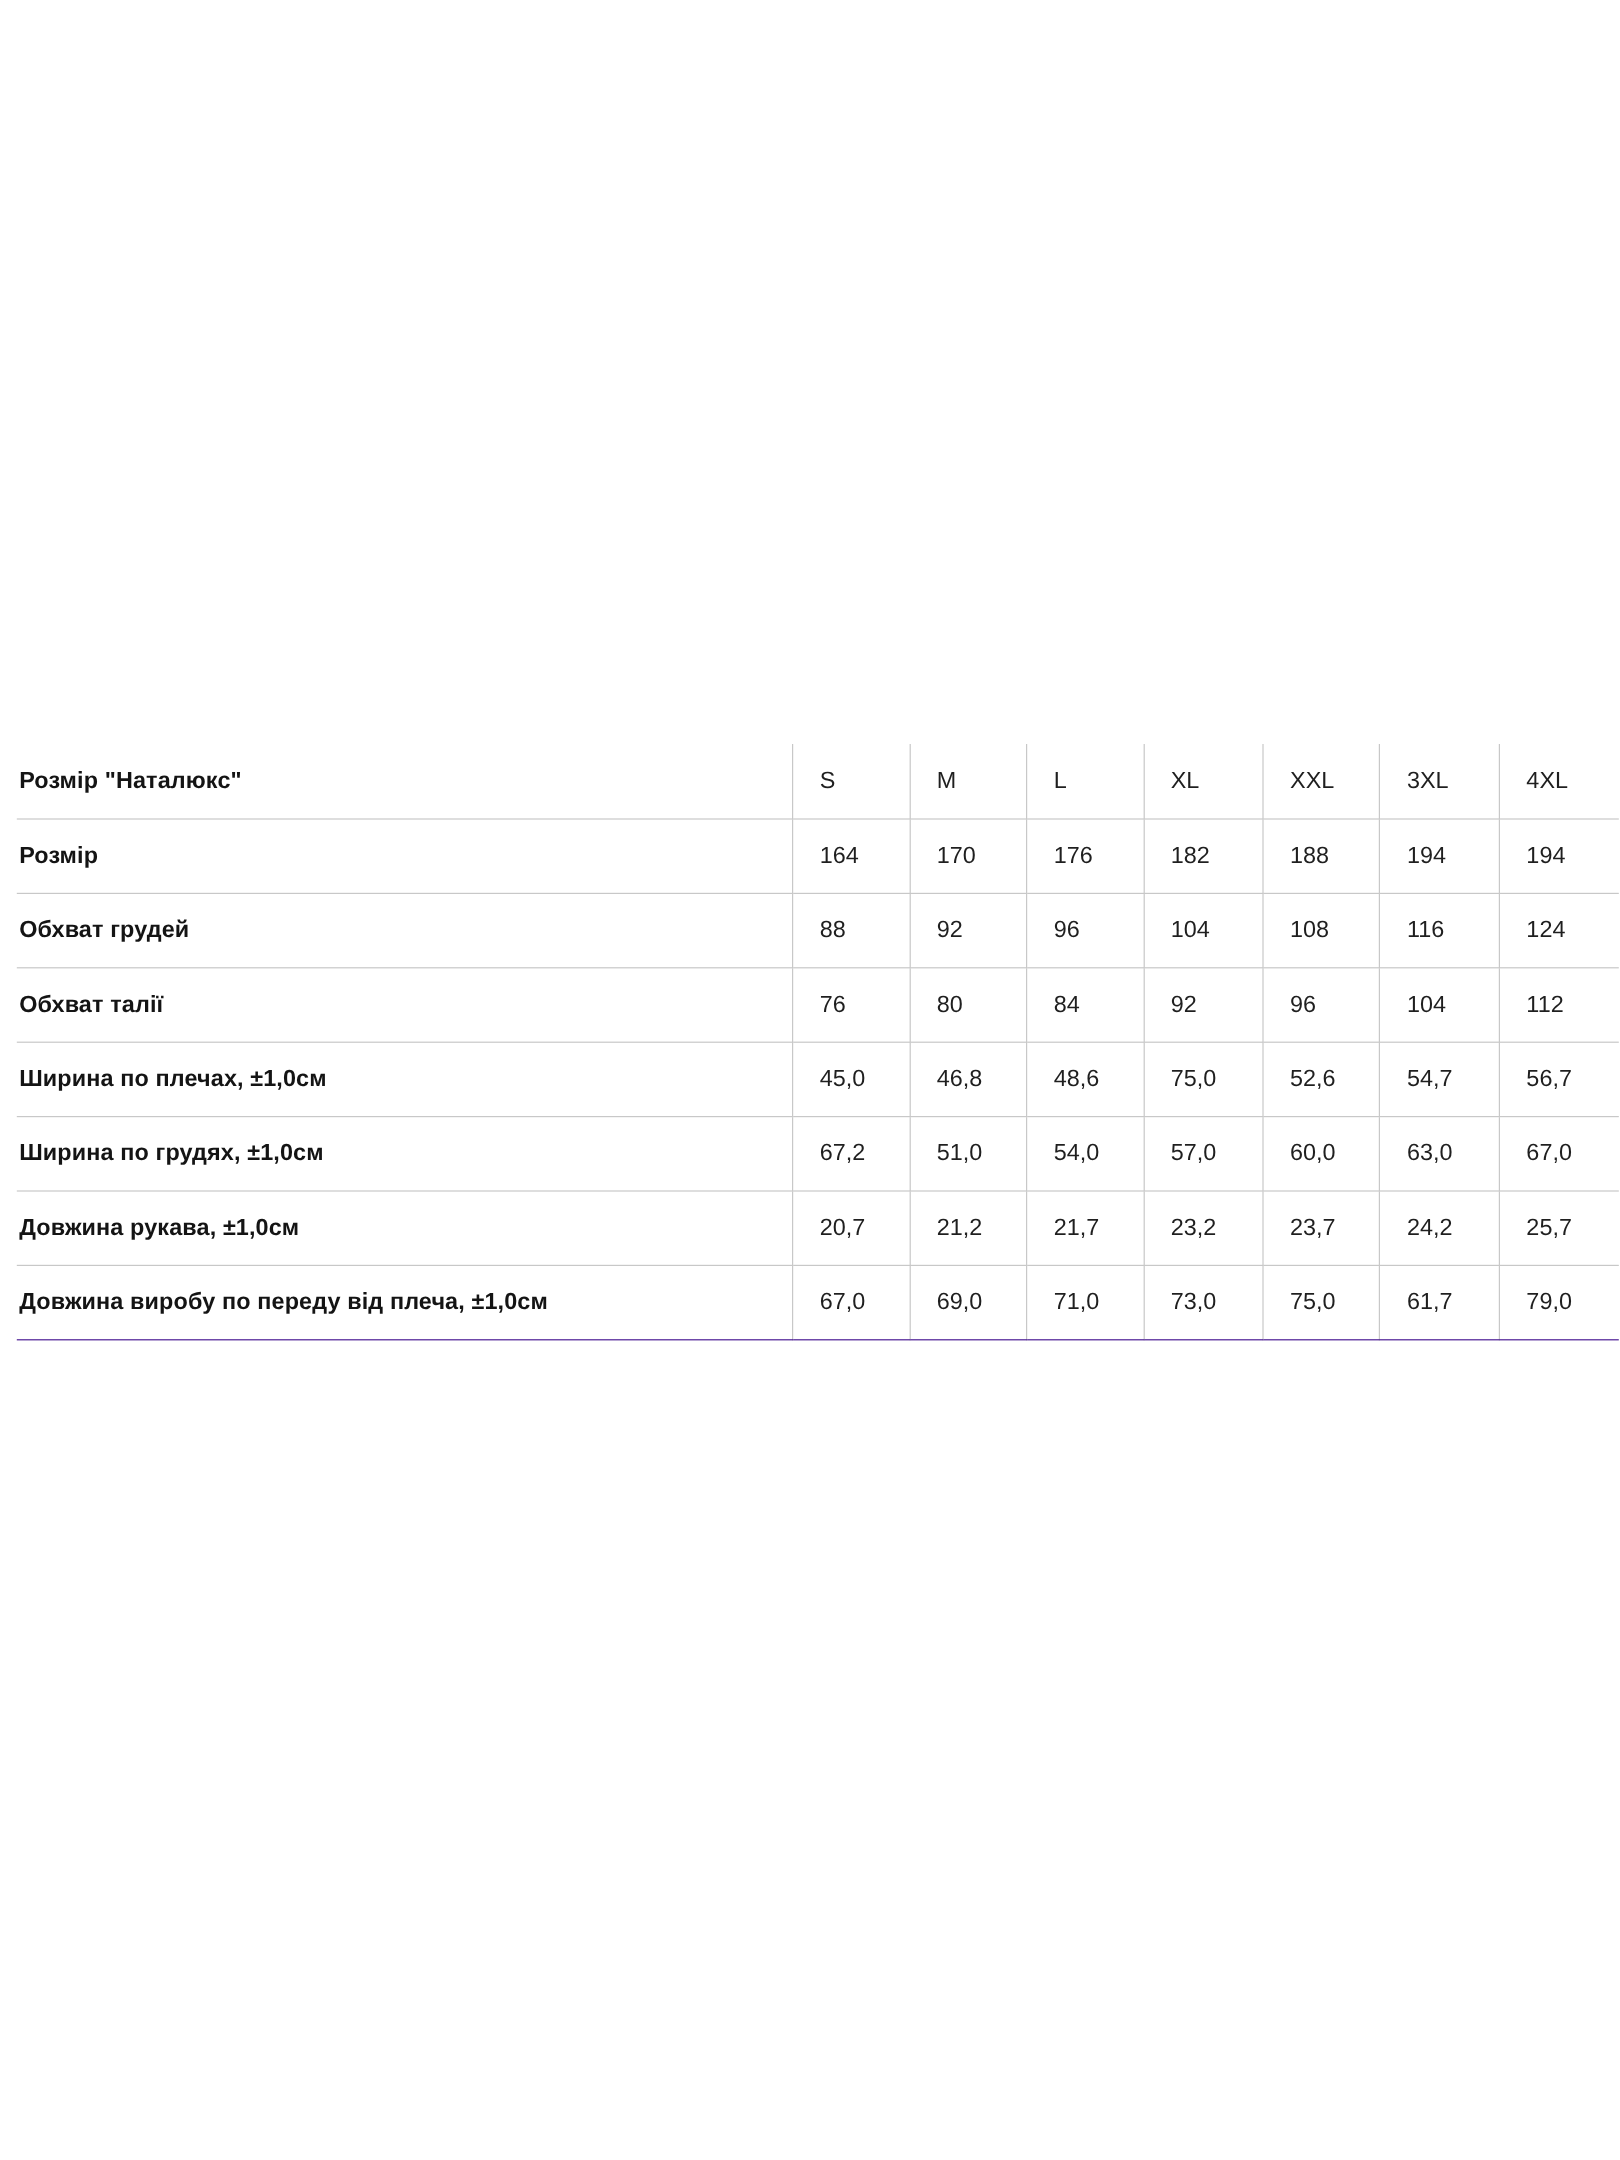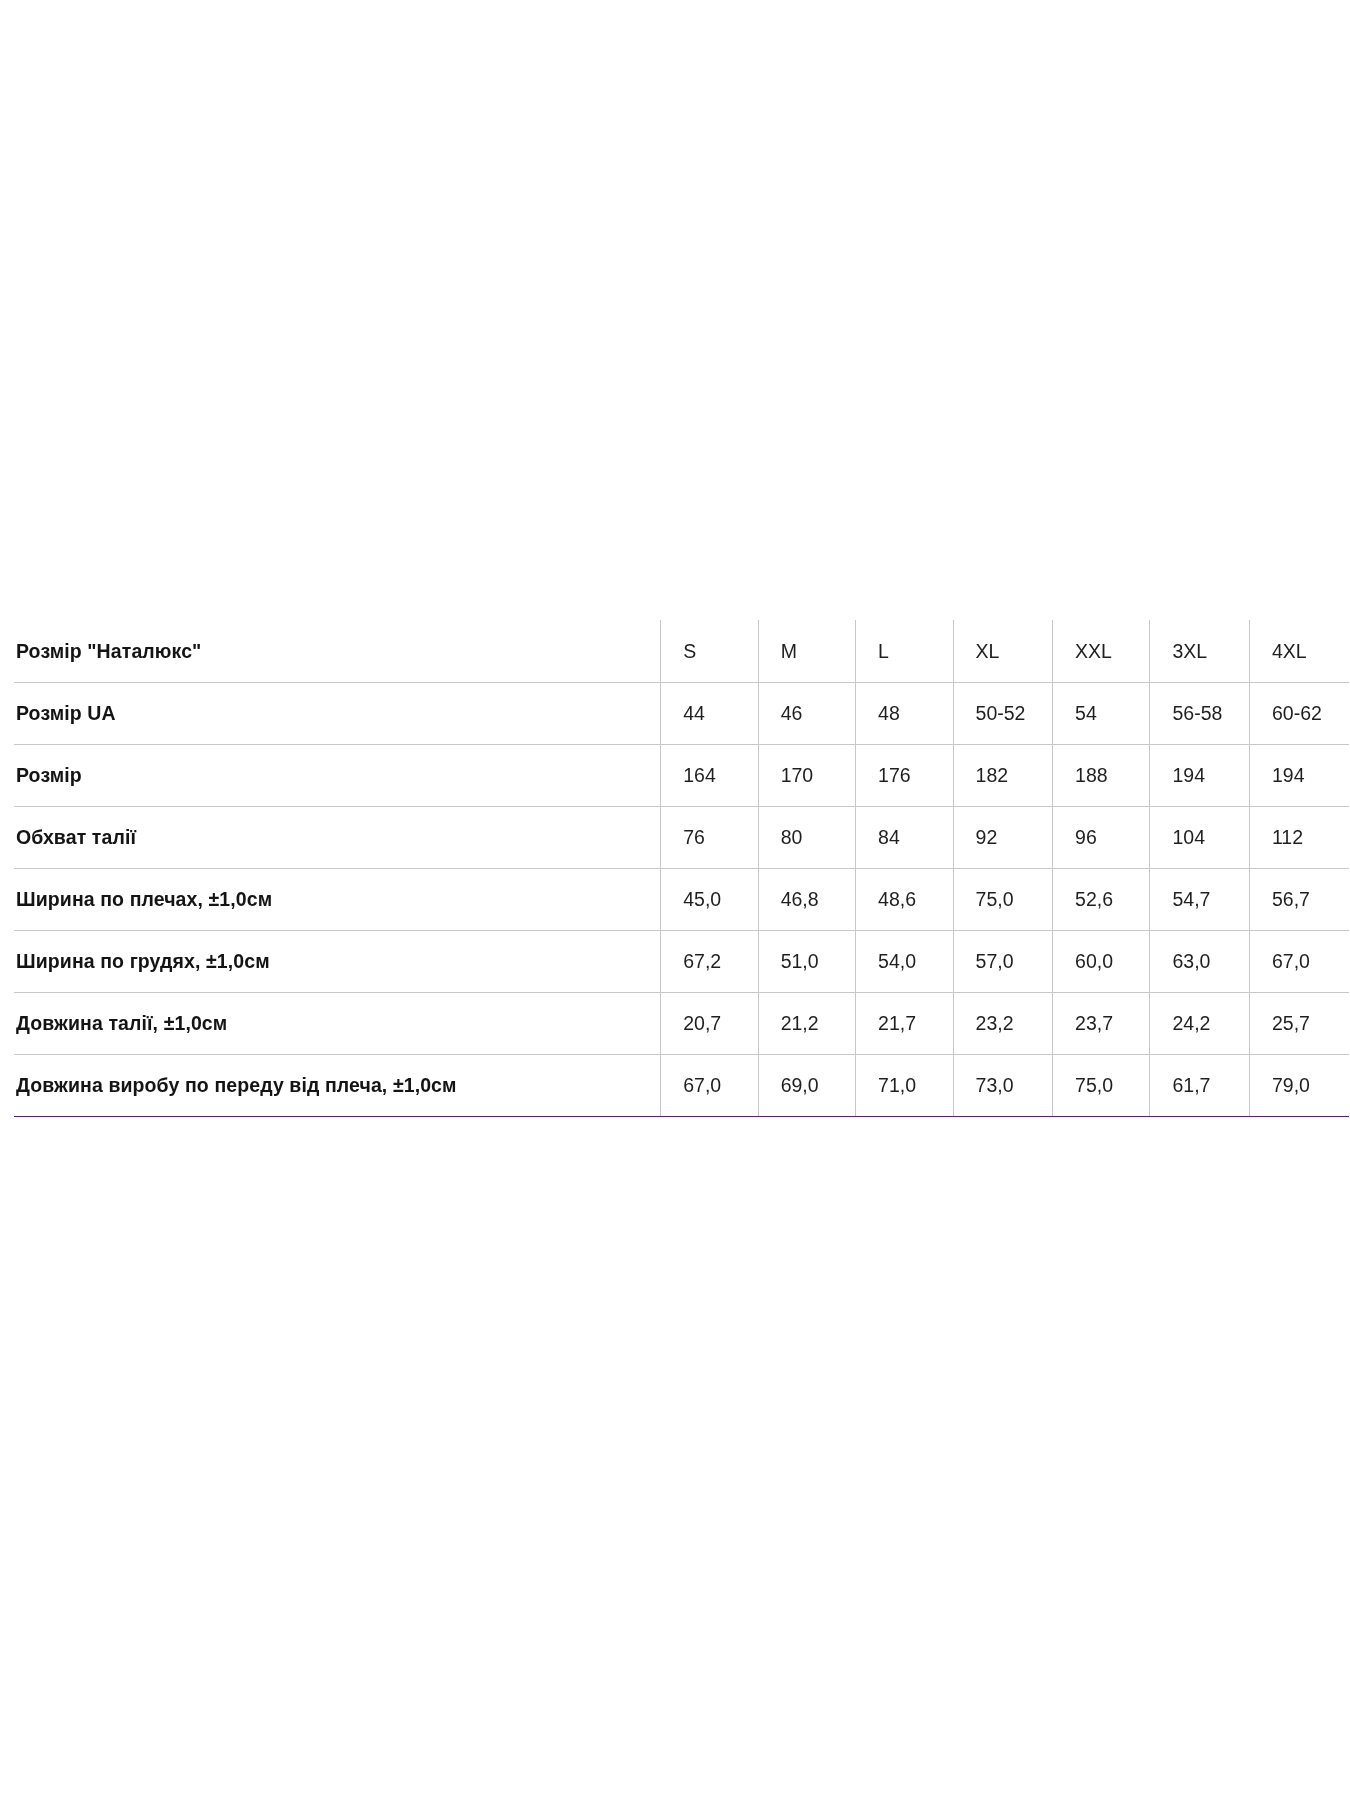--- a/index.html
+++ b/index.html
@@ -96,42 +96,42 @@
           <td class="label">Розмір "Наталюкс"</td>
           <td class="val">S</td>
           <td class="val">M</td>
           <td class="val">L</td>
           <td class="val">XL</td>
           <td class="val">XXL</td>
           <td class="val">3XL</td>
           <td class="val">4XL</td>
         </tr>
 
-        <tr>
-          <td class="label">Розмір UA</td>
-          <td class="val">44</td>
-          <td class="val">46</td>
-          <td class="val">48</td>
-          <td class="val">50-52</td>
-          <td class="val">54</td>
-          <td class="val">56-58</td>
-          <td class="val">60-62</td>
-        </tr>
 
         <tr>
           <td class="label">Розмір</td>
           <td class="val">164</td>
           <td class="val">170</td>
           <td class="val">176</td>
           <td class="val">182</td>
           <td class="val">188</td>
           <td class="val">194</td>
           <td class="val">194</td>
         </tr>
 
+        <tr>
+          <td class="label">Обхват грудей</td>
+          <td class="val">88</td>
+          <td class="val">92</td>
+          <td class="val">96</td>
+          <td class="val">104</td>
+          <td class="val">108</td>
+          <td class="val">116</td>
+          <td class="val">124</td>
+        </tr>
 
         <tr>
           <td class="label">Обхват талії</td>
           <td class="val">76</td>
           <td class="val">80</td>
           <td class="val">84</td>
           <td class="val">92</td>
           <td class="val">96</td>
           <td class="val">104</td>
           <td class="val">112</td>
@@ -153,21 +153,21 @@
           <td class="val">67,2</td>
           <td class="val">51,0</td>
           <td class="val">54,0</td>
           <td class="val">57,0</td>
           <td class="val">60,0</td>
           <td class="val">63,0</td>
           <td class="val">67,0</td>
         </tr>
 
         <tr>
-          <td class="label">Довжина талії, ±1,0см</td>
+          <td class="label">Довжина рукава, ±1,0см</td>
           <td class="val">20,7</td>
           <td class="val">21,2</td>
           <td class="val">21,7</td>
           <td class="val">23,2</td>
           <td class="val">23,7</td>
           <td class="val">24,2</td>
           <td class="val">25,7</td>
         </tr>
 
         <tr>

